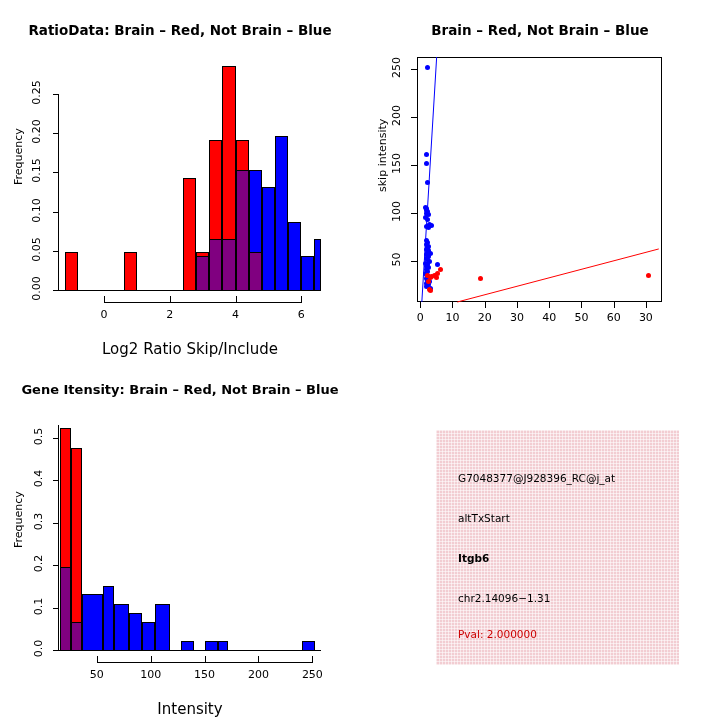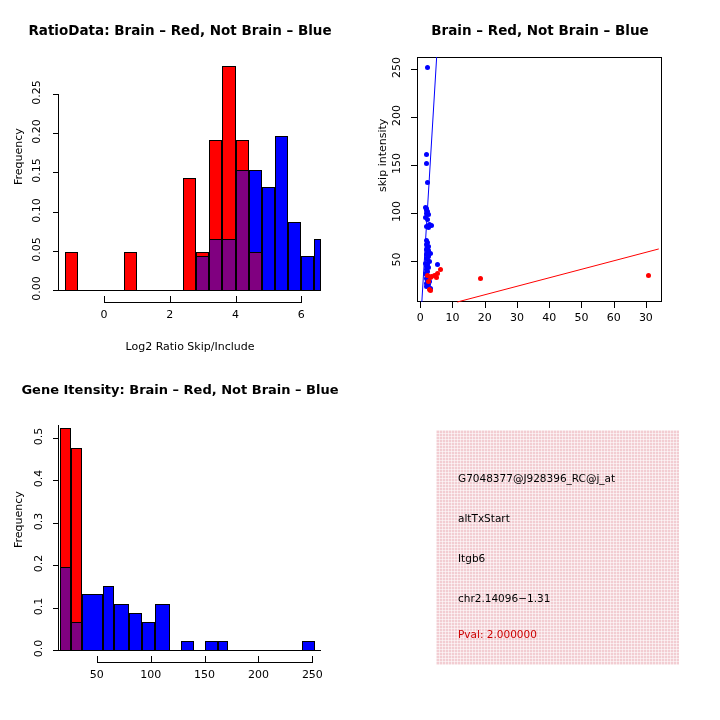--- a/index.html
+++ b/index.html
@@ -24,21 +24,21 @@
     width: 100%;
     text-align: center;
     font-weight: bold;
     font-size: 13.5px;
     color: #000;
     letter-spacing: 0px;
     white-space: nowrap;
   }
   .axlabel {
     position: absolute;
-    font-size: 11px;
+    font-size: 15px;
     color: #000;
     text-align: center;
     white-space: nowrap;
   }
   .ylabel {
     position: absolute;
     font-size: 11px;
     color: #000;
     white-space: nowrap;
     transform-origin: 0 0;
@@ -278,20 +278,21 @@
       <div class="pt" style="left:70.86184210526318px; top:290.4251968503937px; background:#FF0000;"></div>
     </div>
 </div>
 
 <div class="panel" id="panel-gene" style="left:0px; top:360px; width:360px; height:360px;">
 
   <div class="ptitle" style="top:22px; font-size:13px;">Gene Itensity: Brain – Red, Not Brain – Blue</div>
 
   <div class="ylabel" style="left:12px; top:188px;">Frequency</div>
 
+  <div class="axlabel" style="left:50px; top:340px; width:280px;">Intensity</div>
 
   <div class="axisline" style="left:58px; top:65px; width:1px; height:225px;"></div>
   <div class="axisline" style="left:58px; top:290px; width:263px; height:1px;"></div>
 
   <div id="gene-yticks">
       <div class="axisline" style="left:53px; top:290px; width:5px; height:1px;"></div>
       <div class="ticklab vert" style="left:23px; top:282px; width:30px; text-align:center;">0.0</div>
       <div class="axisline" style="left:53px; top:247.6px; width:5px; height:1px;"></div>
       <div class="ticklab vert" style="left:23px; top:239.6px; width:30px; text-align:center;">0.1</div>
       <div class="axisline" style="left:53px; top:205.2px; width:5px; height:1px;"></div>
@@ -332,16 +333,16 @@
       <div class="bar" style="left:217.52459016393442px; top:280.672px; width:10.778688524590194px; height:10.327999999999975px; background:#0000FF;"></div>
       <div class="bar" style="left:301.5983606557377px; top:280.672px; width:12.934426229508233px; height:10.327999999999975px; background:#0000FF;"></div>
       <div class="bar" style="left:60.15573770491803px; top:206.89600000000002px; width:10.778688524590159px; height:84.10399999999998px; background:#800080;"></div>
       <div class="bar" style="left:70.93442622950819px; top:262.44px; width:10.778688524590166px; height:28.560000000000002px; background:#800080;"></div>
     </div>
 </div>
 
 <div id="info-panel">
   <div class="info-line" style="top:42px;">G7048377@J928396_RC@j_at</div>
   <div class="info-line" style="top:82px;">altTxStart</div>
-  <div class="info-line" style="top:122px;">Itgb6</div>
+  <div class="info-line" style="top:122px;font-weight:bold;">Itgb6</div>
   <div class="info-line" style="top:162px;">chr2.14096−1.31</div>
   <div class="info-line pval" style="top:198px;">Pval: 2.000000</div>
 </div>
 
 </body></html>

